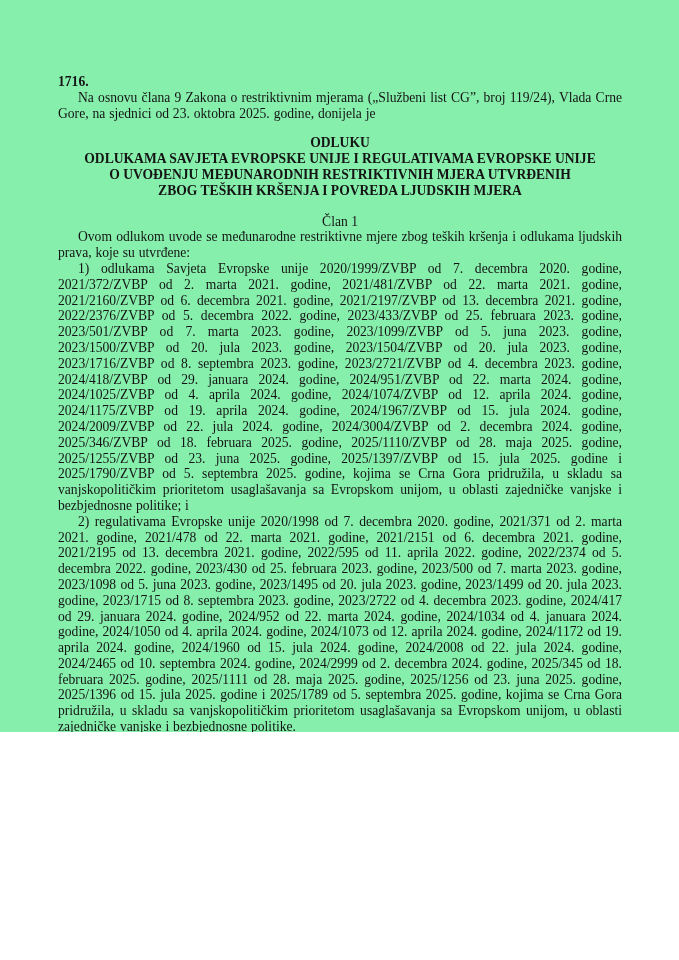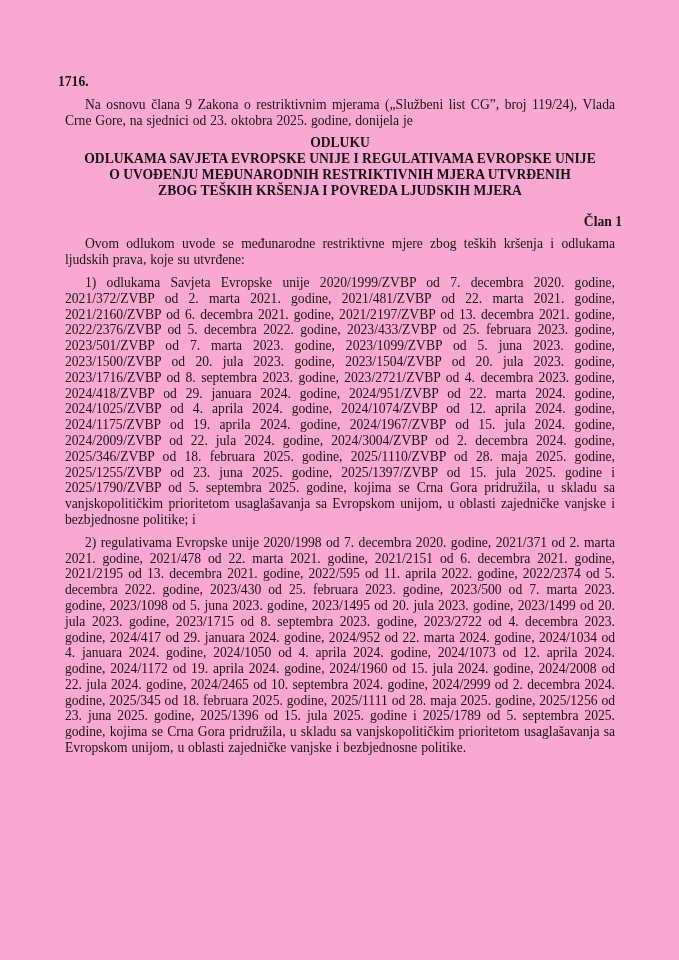--- a/index.html
+++ b/index.html
@@ -3,52 +3,53 @@
 <meta charset="utf-8">
 <style>
   html, body {
     margin: 0;
     padding: 0;
     background: #ffffff;
   }
   .page {
     position: relative;
     width: 679px;
-    height: 960px;
-    background: #f9a8d4;
+    height: 732px;
+    background: #86efac;
     overflow: hidden;
     font-family: "Liberation Serif", "DejaVu Serif", serif;
     color: #141414;
     box-sizing: border-box;
     padding: 74px 57px 0 58px;
     font-size: 13.6px;
     line-height: 15.8px;
     -webkit-font-smoothing: antialiased;
   }
   .act-number {
     margin: 0;
     font-weight: bold;
   }
   .para {
-    margin: 7px;
+    margin: 0;
     text-align: justify;
     text-indent: 20px;
     word-spacing: 0.5px;
   }
   .title-block {
+    margin-top: 14px;
     text-align: center;
     font-weight: bold;
   }
   .title-line {
     margin: 0;
   }
   .article-heading {
     margin: 15px 0 0 0;
-    text-align: right;
-    font-weight: bold;
+    text-align: center;
+    font-weight: normal;
   }
 </style>
 </head>
 <body>
 
 <div class="page">
 
   <p class="act-number">1716.</p>
 
   <p class="para">Na osnovu člana 9 Zakona o restriktivnim mjerama („Službeni list CG”, broj 119/24), Vlada Crne Gore, na sjednici od 23. oktobra 2025. godine, donijela je</p>

